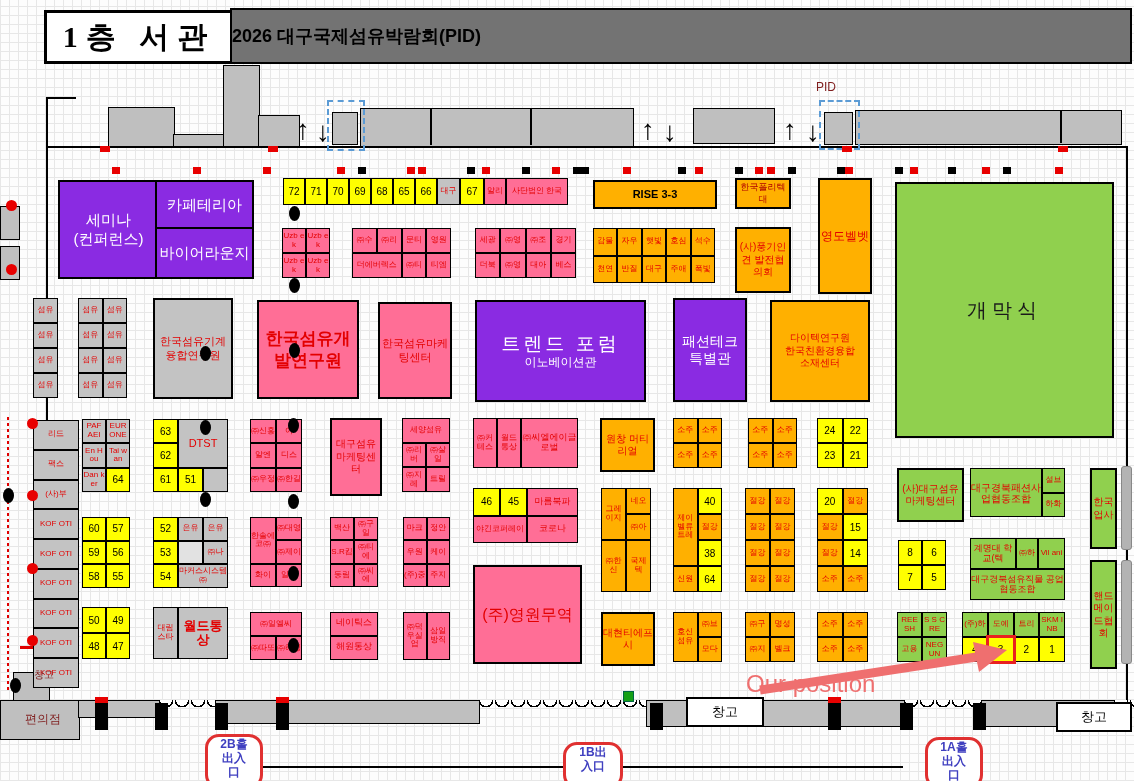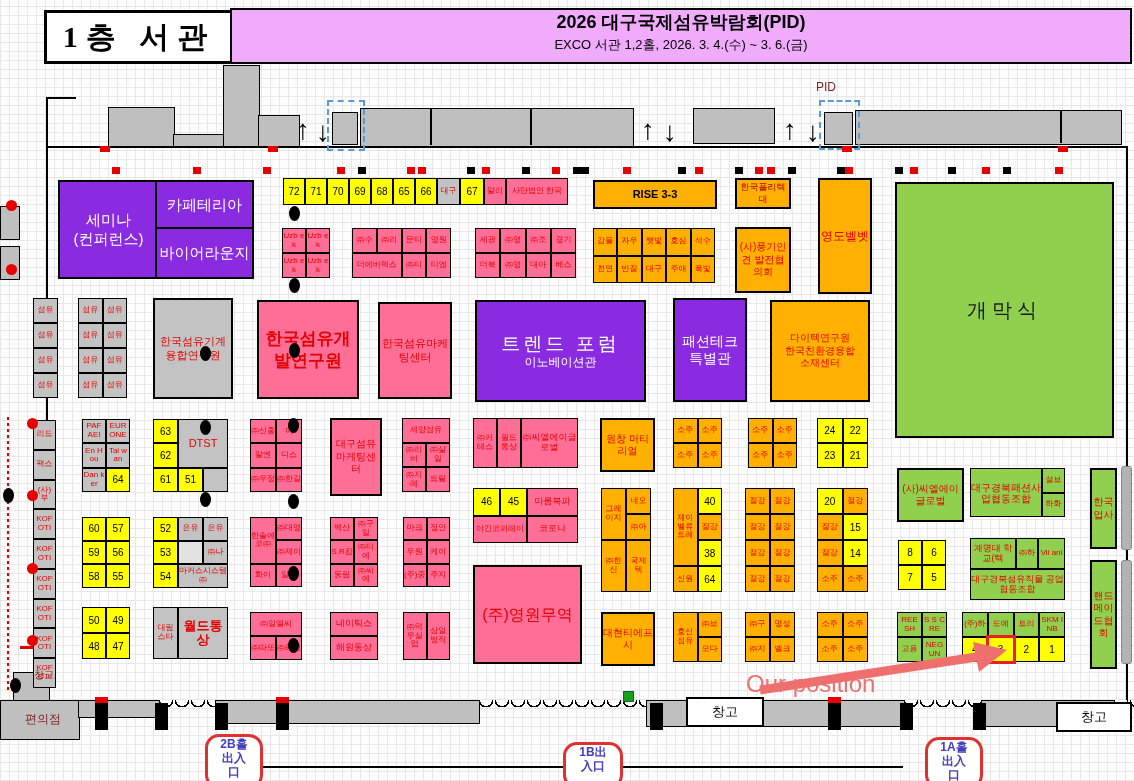--- a/index.html
+++ b/index.html
@@ -41,33 +41,32 @@
         color:#4040c0;font-weight:bold;font-size:12px;text-align:center;
         white-space:pre-line;line-height:1.15;padding:1px 3px;z-index:8}
   .scallop{position:absolute;height:11px;
         background:radial-gradient(circle at 8px 0px,#fff 6px,#000 6px 7.5px,transparent 7.5px);
         background-size:16px 11px;background-repeat:repeat-x}
   .txt{position:absolute;color:#7f1d1d}
   .header-floor{position:absolute;left:44px;top:10px;width:184px;height:48px;
         border:3px solid #000;background:#fff;display:flex;align-items:center;justify-content:center;
         font-family:"Liberation Serif","DejaVu Serif",serif;font-weight:bold;font-size:30px;letter-spacing:8px}
   .header-title{position:absolute;left:230px;top:8px;width:898px;height:52px;border:2px solid #000;
-        background:#f0abfc;display:flex;flex-direction:column;align-items:center;justify-content:flex-start}
+        background:#737373;display:flex;flex-direction:row;align-items:center;justify-content:space-between}
   .header-title .t{font-weight:bold;font-size:18px}
   .header-title .s{font-size:13px;margin-top:2px}
   .reddotline{position:absolute;width:2px;background:repeating-linear-gradient(0deg,#e00000 0 3px,transparent 3px 6px)}
   .ourpos{position:absolute;left:746px;top:670px;font-size:24px;color:#ef6f6f;z-index:9}
 </style>
 </head>
 <body>
 
 <div class="header-floor">1층  서관</div>
 <div class="header-title">
   <div class="t">2026 대구국제섬유박람회(PID)</div>
-  <div class="s">EXCO 서관 1,2홀, 2026. 3. 4.(수) ~ 3. 6.(금)</div>
 </div>
 
 <div class="line" style="left:46px;top:97px;width:30px;height:2px"></div>
 <div class="line" style="left:46px;top:97px;width:2px;height:605px"></div>
 <div class="line" style="left:46px;top:146px;width:1082px;height:2px"></div>
 <div class="line" style="left:1126px;top:146px;width:2px;height:556px"></div>
 
 <div class="wall" style="left:108px;top:107px;width:65px;height:38px"></div>
 <div class="wall" style="left:173px;top:134px;width:49px;height:11px"></div>
 <div class="wall" style="left:223px;top:65px;width:35px;height:80px"></div>
@@ -143,21 +142,21 @@
   <span style="font-size:20px;letter-spacing:5px">개막식</span>
 </div>
 <div class="box ogbox" style="left:593px;top:180px;width:120px;height:25px;color:#000;font-size:11px;font-weight:bold"><span>RISE 3-3</span></div>
 <div class="box ogbox" style="left:735px;top:178px;width:52px;height:27px;color:#b00000;font-size:9px"><span>한국폴리텍대</span></div>
 <div class="box ogbox" style="left:818px;top:178px;width:50px;height:112px;font-size:12px"><span>영도벨벳</span></div>
 <div class="box ogbox" style="left:735px;top:227px;width:52px;height:62px"><span>(사)풍기인견 발전협의회</span></div>
 <div class="box ogbox" style="left:600px;top:418px;width:51px;height:50px"><span>원창 머티리얼</span></div>
 <div class="box ogbox f11" style="left:601px;top:612px;width:50px;height:50px"><span>대현티에프시</span></div>
 <div class="box pkbox" style="left:473px;top:565px;width:105px;height:95px;font-size:16px"><span>(주)영원무역</span></div>
 <div class="box pkbox" style="left:330px;top:418px;width:48px;height:74px;font-size:10px"><span>대구섬유마케팅센터</span></div>
-<div class="box gnbox f11" style="left:897px;top:468px;width:63px;height:50px"><span>(사)씨엘에이글로벌</span></div>
+<div class="box gnbox f11" style="left:897px;top:468px;width:63px;height:50px"><span>(사)대구섬유마케팅센터</span></div>
 <div class="box gnbox" style="left:1090px;top:468px;width:23px;height:77px"><span>한국업사</span></div>
 <div class="box gnbox" style="left:1090px;top:560px;width:23px;height:105px"><span>핸드메이드협회</span></div>
 
 <div class="grid" style="left: 283px; top: 178px; width: 285px; height: 27px; grid-template-columns: 22px 22px 22px 22px 22px 22px 22px 23px 24px 22px 1fr;">
     <div class="cell y">72</div>
     <div class="cell y">71</div>
     <div class="cell y">70</div>
     <div class="cell y">69</div>
     <div class="cell y">68</div>
     <div class="cell y">65</div>
@@ -213,21 +212,21 @@
 <div class="grid" style="left: 78px; top: 298px; width: 49px; height: 100px; grid-template-columns: repeat(2, 1fr);">
     <div class="cell gy">섬유</div>
     <div class="cell gy">섬유</div>
     <div class="cell gy">섬유</div>
     <div class="cell gy">섬유</div>
     <div class="cell gy">섬유</div>
     <div class="cell gy">섬유</div>
     <div class="cell gy">섬유</div>
     <div class="cell gy">섬유</div>
   </div>
-<div class="grid" style="left: 33px; top: 420px; width: 23px; height: 268px; grid-template-columns: repeat(1, 1fr);">
+<div class="grid" style="left: 33px; top: 420px; width: 46px; height: 268px; grid-template-columns: repeat(1, 1fr);">
     <div class="cell gy">리드</div>
     <div class="cell gy">팩스</div>
     <div class="cell gy">(사)부</div>
     <div class="cell gy">KOF OTI</div>
     <div class="cell gy">KOF OTI</div>
     <div class="cell gy">KOF OTI</div>
     <div class="cell gy">KOF OTI</div>
     <div class="cell gy">KOF OTI</div>
     <div class="cell gy">KOF OTI</div>
   </div>
@@ -323,21 +322,21 @@
     <div class="cell pk">우원</div>
     <div class="cell pk">케이</div>
     <div class="cell pk">(주)중</div>
     <div class="cell pk">주지</div>
   </div>
 <div class="grid" style="left: 250px; top: 612px; width: 52px; height: 48px; grid-template-columns: repeat(2, 1fr);">
     <div class="cell pk" style="grid-column: span 2;">㈜일엘씨</div>
     <div class="cell pk">㈜따또</div>
     <div class="cell pk">㈜해성</div>
   </div>
-<div class="grid" style="left: 330px; top: 612px; width: 48px; height: 48px; grid-template-columns: repeat(1, 1fr);">
+<div class="grid" style="left: 330px; top: 612px; width: 48px; height: 48px; grid-template-columns: repeat(1, 1fr); font-family: Liberation Mono, monospace;">
     <div class="cell pk f9">네이틱스</div>
     <div class="cell pk f9">해원통상</div>
   </div>
 <div class="grid" style="left: 403px; top: 612px; width: 47px; height: 48px; grid-template-columns: repeat(2, 1fr);">
     <div class="cell pk">㈜덕우실업</div>
     <div class="cell pk">삼일방직</div>
   </div>
 <div class="grid" style="left: 673px; top: 418px; width: 49px; height: 50px; grid-template-columns: repeat(2, 1fr);">
     <div class="cell og">소주</div>
     <div class="cell og">소주</div>

